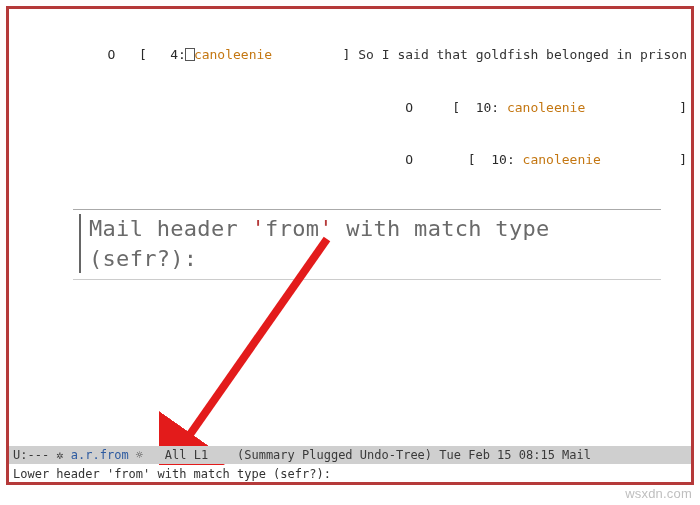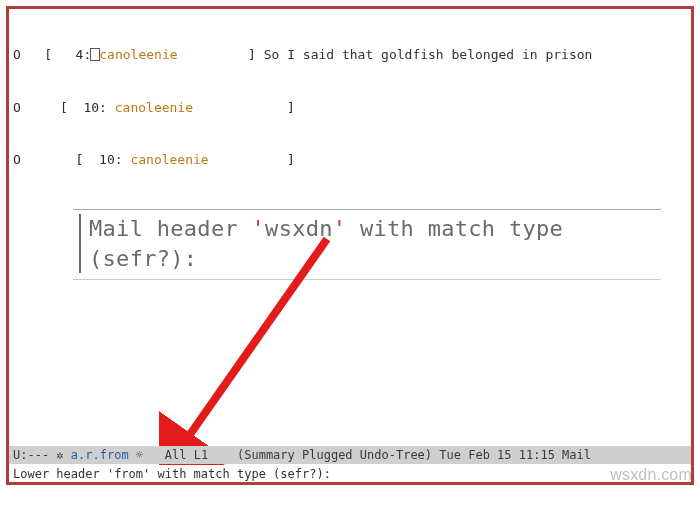--- a/index.html
+++ b/index.html
@@ -21,21 +21,21 @@
     border: 3px solid #b53a3a;
     background: #fff;
   }
   .buffer {
     position: absolute;
     top: 0; left: 0; right: 0;
     padding: 2px 4px;
     white-space: pre;
     color: #2a2a2a;
   }
-  .thread-row { display: block; }
+  .thread-row { display: block; text-align: right; }
   .cursor-box {
     display: inline-block;
     width: 10px; height: 13px;
     border: 1px solid #555;
     vertical-align: -2px;
     margin: 0 -1px;
   }
   .author { color: #c47712; }
   .subject { color: #333; }
   .callout {
@@ -82,52 +82,52 @@
   .arrow {
     position: absolute;
     top: 222px;
     left: 150px;
     width: 190px;
     height: 240px;
     pointer-events: none;
   }
   .watermark {
     position: absolute;
-    right: 8px; bottom: 19px;
-    font-size: 16px;
+    right: 8px; bottom: 2px;
+    font-size: 13px;
     color: #bfbfbf;
     font-family: Arial, sans-serif;
     letter-spacing: 0.2px;
   }
 </style>
 </head>
 <body>
 
 <div class="frame">
 
   <div class="buffer">
     <span class="thread-row"><span>O   [   4:</span><span class="cursor-box"></span><span class="author">canoleenie</span><span>         </span><span>] </span><span class="subject">So I said that goldfish belonged in prison</span></span>
     <span class="thread-row"><span>O     [  10: </span><span class="author">canoleenie</span><span>            </span><span>]</span></span>
     <span class="thread-row"><span>O       [  10: </span><span class="author">canoleenie</span><span>          </span><span>]</span></span>
   </div>
 
   <div class="callout">
     <div class="callout-inner">
-      <span>Mail header </span><span class="q">'</span><span>wsxdn</span><span class="q">'</span><span> with match type (sefr?):</span>
+      <span>Mail header </span><span class="q">'</span><span>from</span><span class="q">'</span><span> with match type (sefr?):</span>
     </div>
   </div>
 
   <svg class="arrow" viewBox="0 0 190 240">
     <defs>
       <marker id="ah" markerWidth="14" markerHeight="12" refX="3" refY="6" orient="auto">
         <path d="M0,0 L14,6 L0,12 Z" fill="#e31b1b"></path>
       </marker>
     </defs>
     <line x1="168" y1="8" x2="18" y2="222" stroke="#e31b1b" stroke-width="8" marker-end="url(#ah)"></line>
   </svg>
 
-  <div class="modeline"><span>U:--- </span><span>✲</span><span class="bufname"> a.r.from </span><span>☼</span><span>   All L1    </span><span>(Summary Plugged Undo-Tree) Tue Feb 15 11:15 Mail</span></div>
+  <div class="modeline"><span>U:--- </span><span>✲</span><span class="bufname"> a.r.from </span><span>☼</span><span>   All L1    </span><span>(Summary Plugged Undo-Tree) Tue Feb 15 08:15 Mail</span></div>
 
   <div class="minibuffer"><span>Lower header 'from' with match type (sefr?): </span></div>
 
 </div>
 
 <div class="watermark">wsxdn.com</div>
 
 </body></html>

